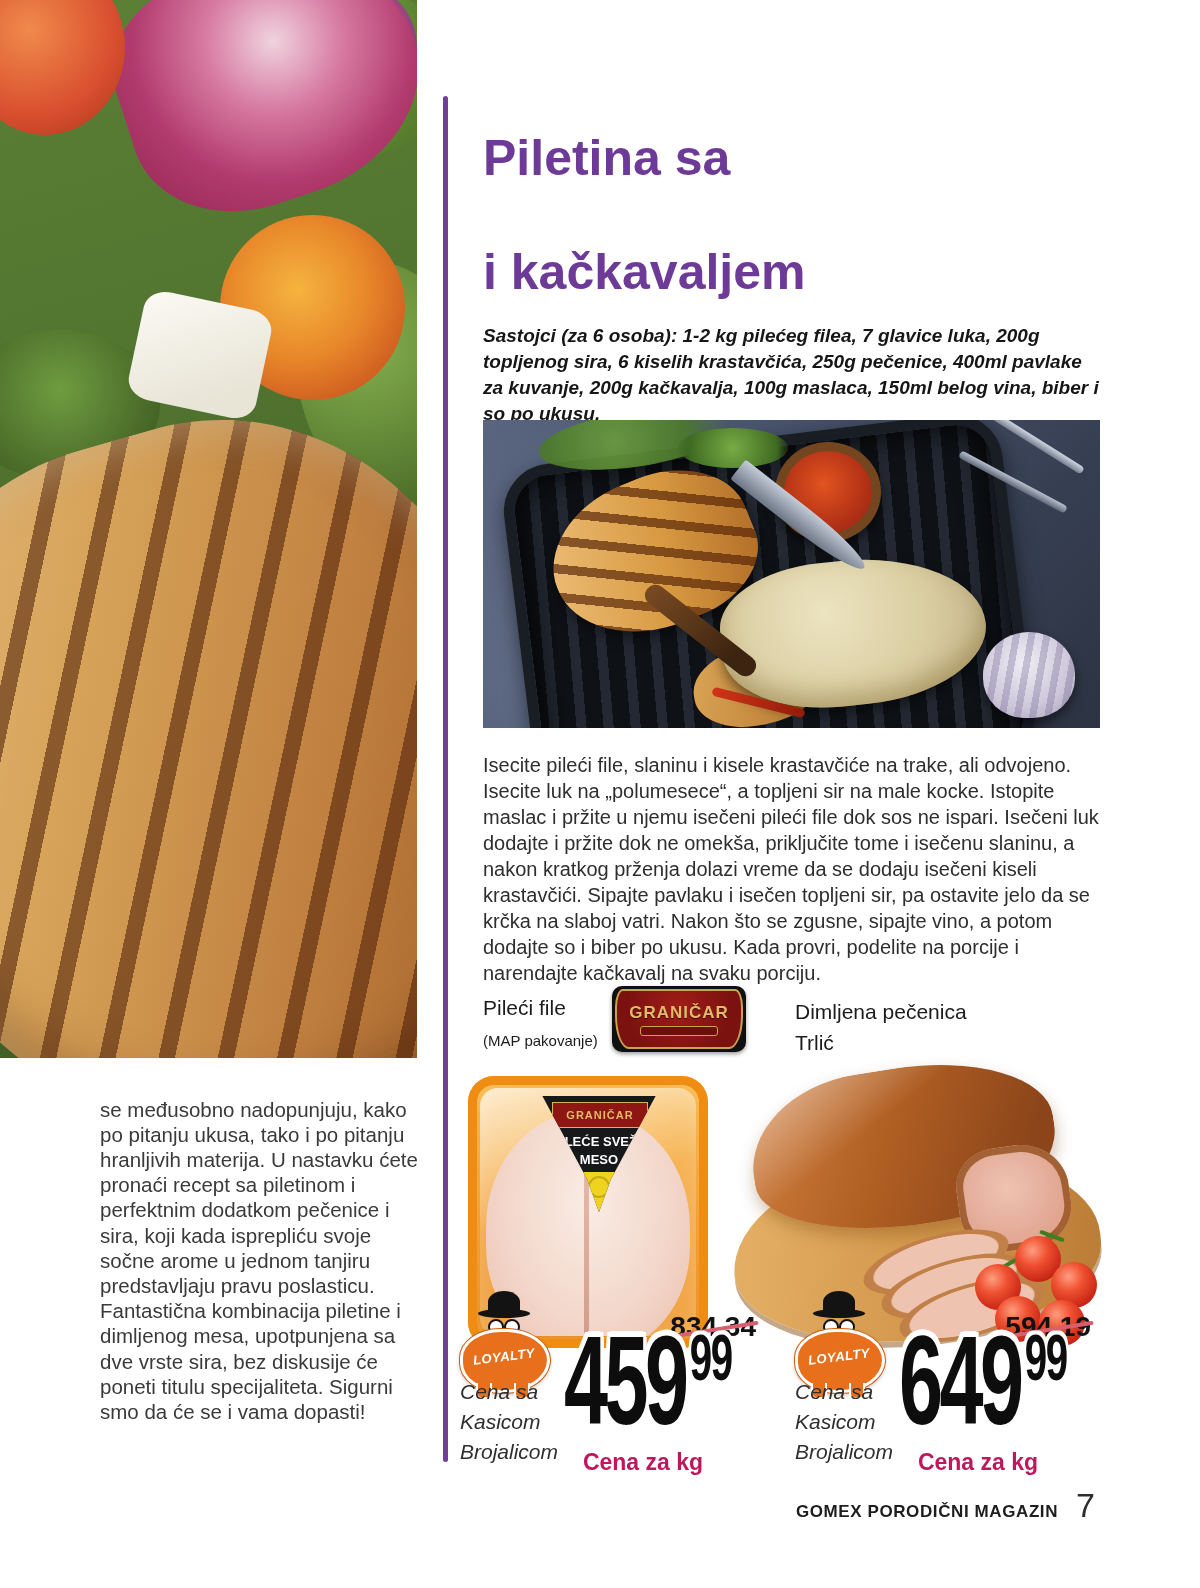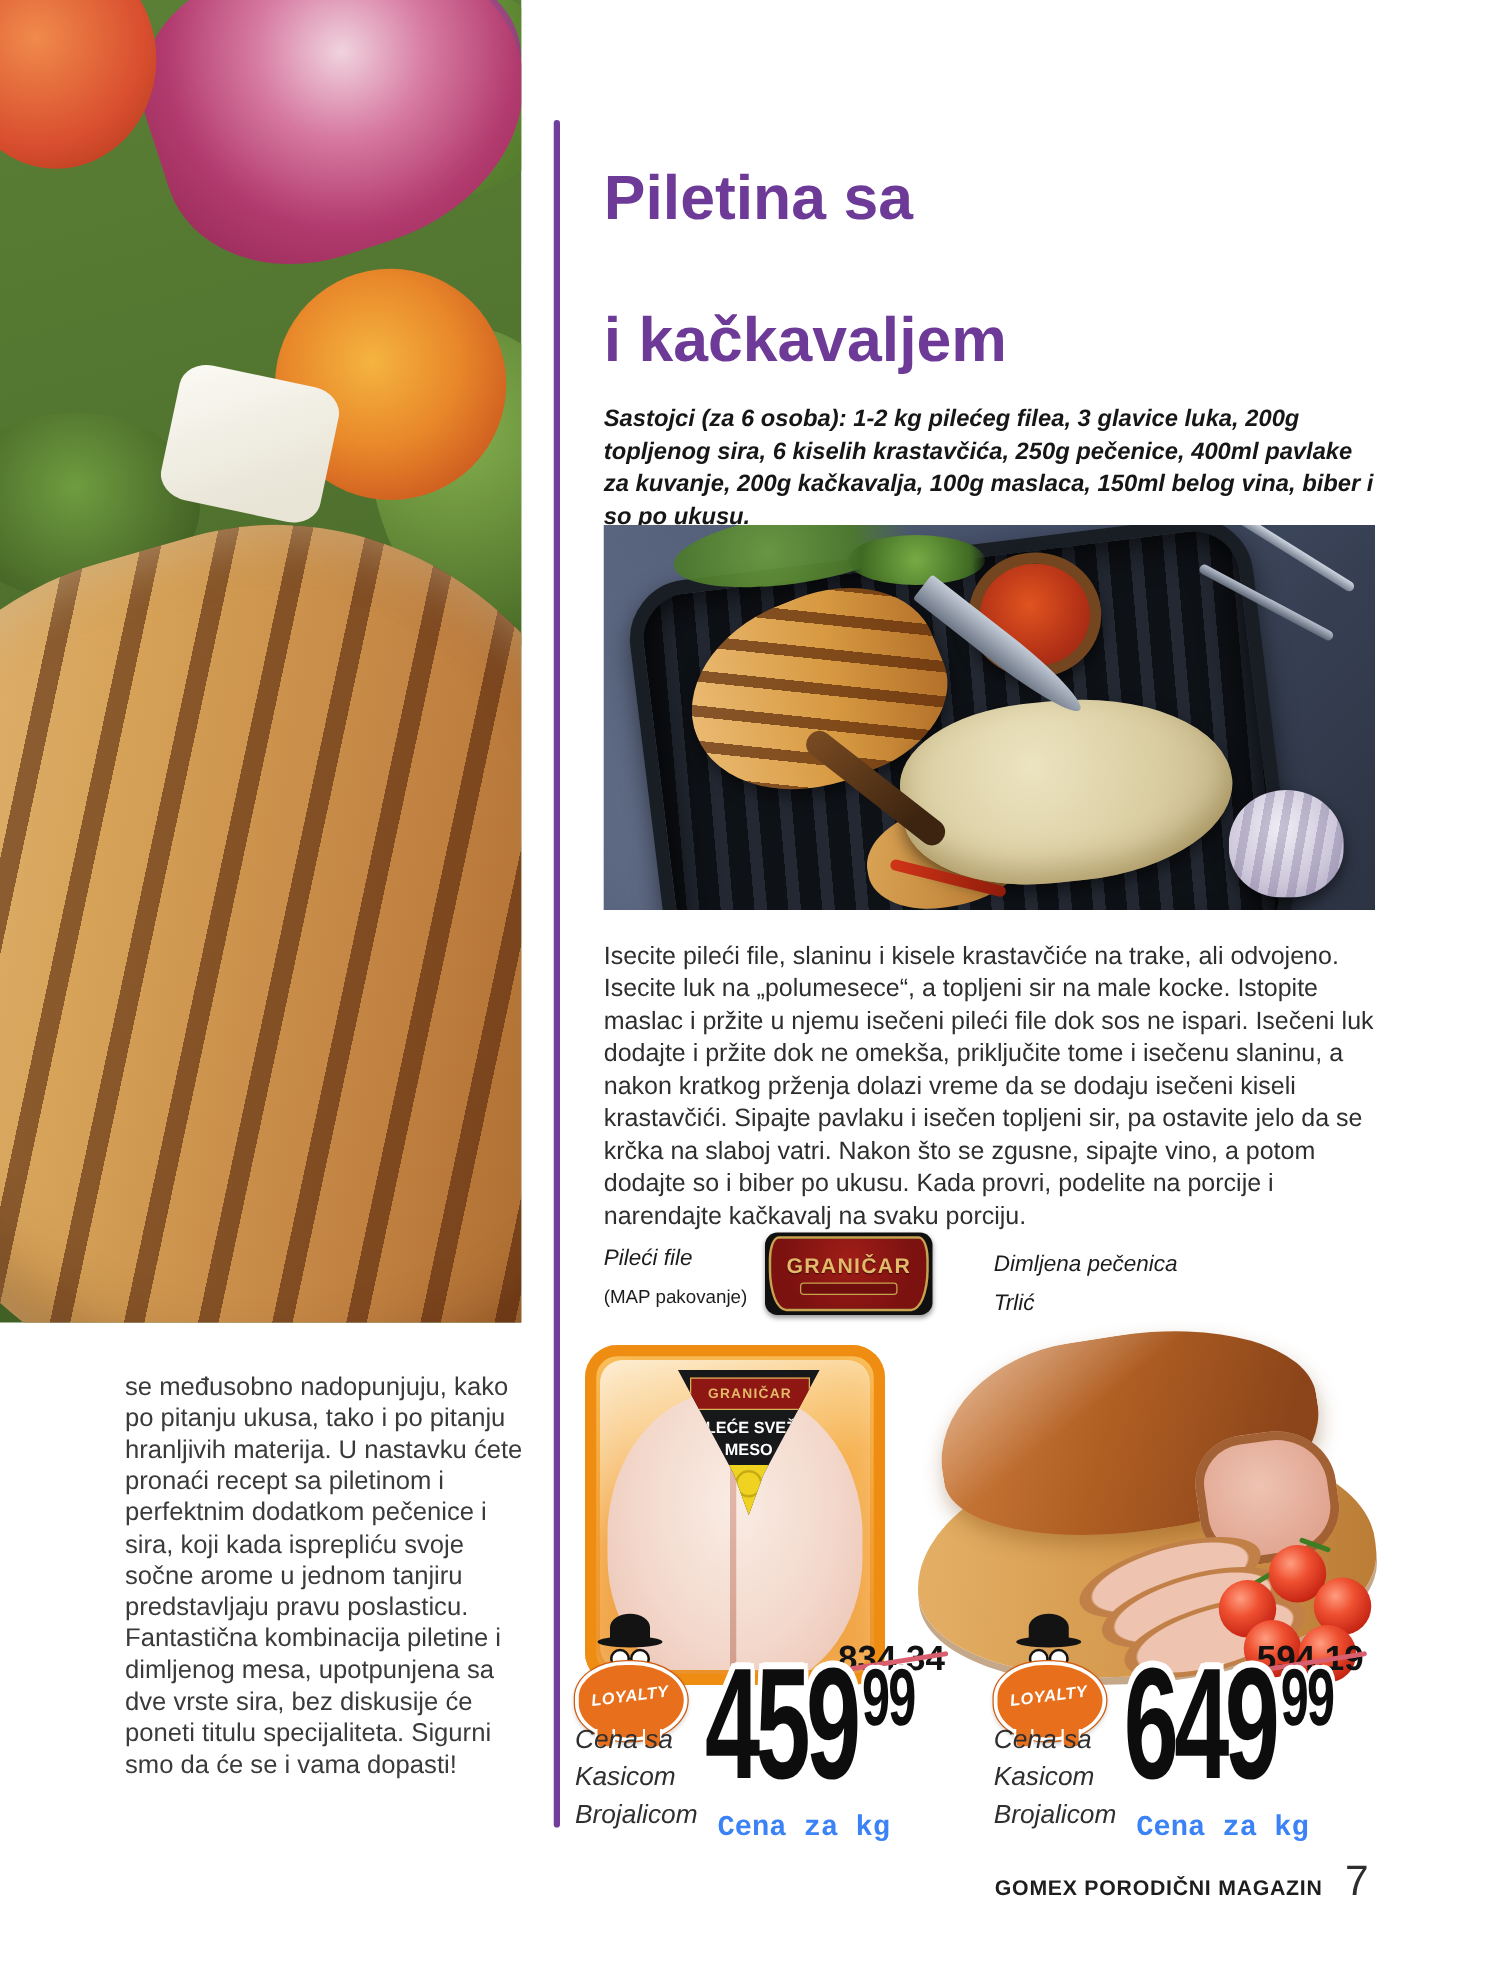--- a/index.html
+++ b/index.html
@@ -98,21 +98,21 @@
        box-shadow:0 6px 12px rgba(0,0,0,.5);}
   .parsley{position:absolute;left:55px;top:-8px;width:190px;height:55px;border-radius:50%;
        background:radial-gradient(circle at 40% 50%,#6a9c3c 0%,#4c7a2a 60%,rgba(40,70,20,0) 100%);
        transform:rotate(-8deg);opacity:.9;}
   .parsley2{position:absolute;left:195px;top:8px;width:110px;height:40px;border-radius:50%;
        background:radial-gradient(circle at 50% 50%,#77ab45 0%,#3f6a22 75%,rgba(40,70,20,0) 100%);}
   .chili{position:absolute;left:228px;top:278px;width:95px;height:9px;border-radius:6px;
        background:linear-gradient(90deg,#d03418,#8f1c0a);transform:rotate(14deg);}
 
   
-  .cap-name{font-size:18px;font-style:italic;color:#1c1c1c;}
+  .cap-name{font-size:21px;color:#1c1c1c;}
   .cap-note{font-size:15px;color:#1c1c1c;}
   .cap1{left:483px;top:996px;width:125px;}
   .cap1 .cap-note{margin-top:12px;}
   .cap2{left:795px;top:996px;width:220px;line-height:31px;}
 
   .granicar{left:612px;top:986px;width:134px;height:66px;background:#101010;border-radius:10px;
         padding:0;box-shadow:0 2px 4px rgba(0,0,0,.4);}
   .granicar-inner{position:absolute;left:3px;top:3px;right:3px;bottom:3px;
         background:radial-gradient(circle at 50% 30%,#a01d18 0%,#7c1210 70%);
         border:2px solid #c9a24f;border-radius:8px 8px 14px 14px / 30% 30% 55% 55%;
@@ -185,21 +185,21 @@
         transform:scale(0.72,1.15);transform-origin:left top;white-space:nowrap;}
   .price-main{font-size:110px;font-weight:bold;color:#0d0d0d;line-height:92px;letter-spacing:-5px;
         text-shadow:-4px -4px 0 #fff,4px -4px 0 #fff,-4px 4px 0 #fff,4px 4px 0 #fff,
                     0 -5px 0 #fff,0 5px 0 #fff,-5px 0 0 #fff,5px 0 0 #fff;}
   .price-cents{font-size:56px;font-weight:bold;color:#0d0d0d;line-height:50px;margin-left:6px;
         margin-top:2px;letter-spacing:-2px;
         text-shadow:-3px -3px 0 #fff,3px -3px 0 #fff,-3px 3px 0 #fff,3px 3px 0 #fff;}
   .price-note{position:absolute;left:8px;top:94px;width:116px;font-size:21px;font-style:italic;
         color:#2f2f2f;line-height:30px;}
   .unit-label{position:absolute;left:116px;top:166px;width:150px;text-align:center;
-        font-size:23px;font-weight:bold;color:#3b82f6;font-family:Liberation Mono, monospace;}
+        font-size:23px;font-weight:bold;color:#be185d;}
 
   
   .loyalty{position:absolute;left:2px;top:6px;width:96px;height:104px;}
   .pig-body{position:absolute;left:6px;top:40px;width:84px;height:58px;
         border-radius:48% 52% 55% 50%;background:#e8701d;border:3px solid #fff;
         box-shadow:0 0 0 1px #d05d10,0 2px 4px rgba(0,0,0,.25);}
   .pig-leg{position:absolute;width:12px;height:14px;background:#e8701d;border:2px solid #fff;
         border-top:none;border-radius:0 0 5px 5px;top:94px;}
   .pl1{left:22px;} .pl2{left:60px;}
   .pig-text{position:absolute;left:10px;top:60px;width:80px;text-align:center;color:#fff;
@@ -244,21 +244,21 @@
 
   <div class="abs divider"></div>
 
   <p class="abs intro">se međusobno nadopunjuju, kako po pitanju ukusa, tako i po pitanju hranljivih materija. U nastavku ćete pronaći recept sa piletinom i perfektnim dodatkom pečenice i sira, koji kada isprepliću svoje sočne arome u jednom tanjiru predstavljaju pravu poslasticu. Fantastična kombinacija piletine i dimljenog mesa, upotpunjena sa dve vrste sira, bez diskusije će poneti titulu specijaliteta. Sigurni smo da će se i vama dopasti!</p>
 
   <h1 class="abs title"><span>Piletina sa</span><br>
     <br>
     <span>i kačkavaljem</span>
   </h1>
 
-  <p class="abs ingredients">Sastojci (za 6 osoba): 1-2 kg pilećeg filea, 3 glavice luka, 200g topljenog sira, 6 kiselih krastavčića, 250g pečenice, 400ml pavlake za kuvanje, 200g kačkavalja, 100g maslaca, 150ml belog vina, biber i so po ukusu.</p>
+  <p class="abs ingredients">Sastojci (za 6 osoba): 1-2 kg pilećeg filea, 7 glavice luka, 200g topljenog sira, 6 kiselih krastavčića, 250g pečenice, 400ml pavlake za kuvanje, 200g kačkavalja, 100g maslaca, 150ml belog vina, biber i so po ukusu.</p>
 
   <div class="abs dish">
     <div class="pan"></div>
     <div class="handle1"></div>
     <div class="handle2"></div>
     <div class="parsley"></div>
     <div class="parsley2"></div>
     <div class="grill-chicken"></div>
     <div class="cream-edge"></div>
     <div class="cream-chicken"></div>

